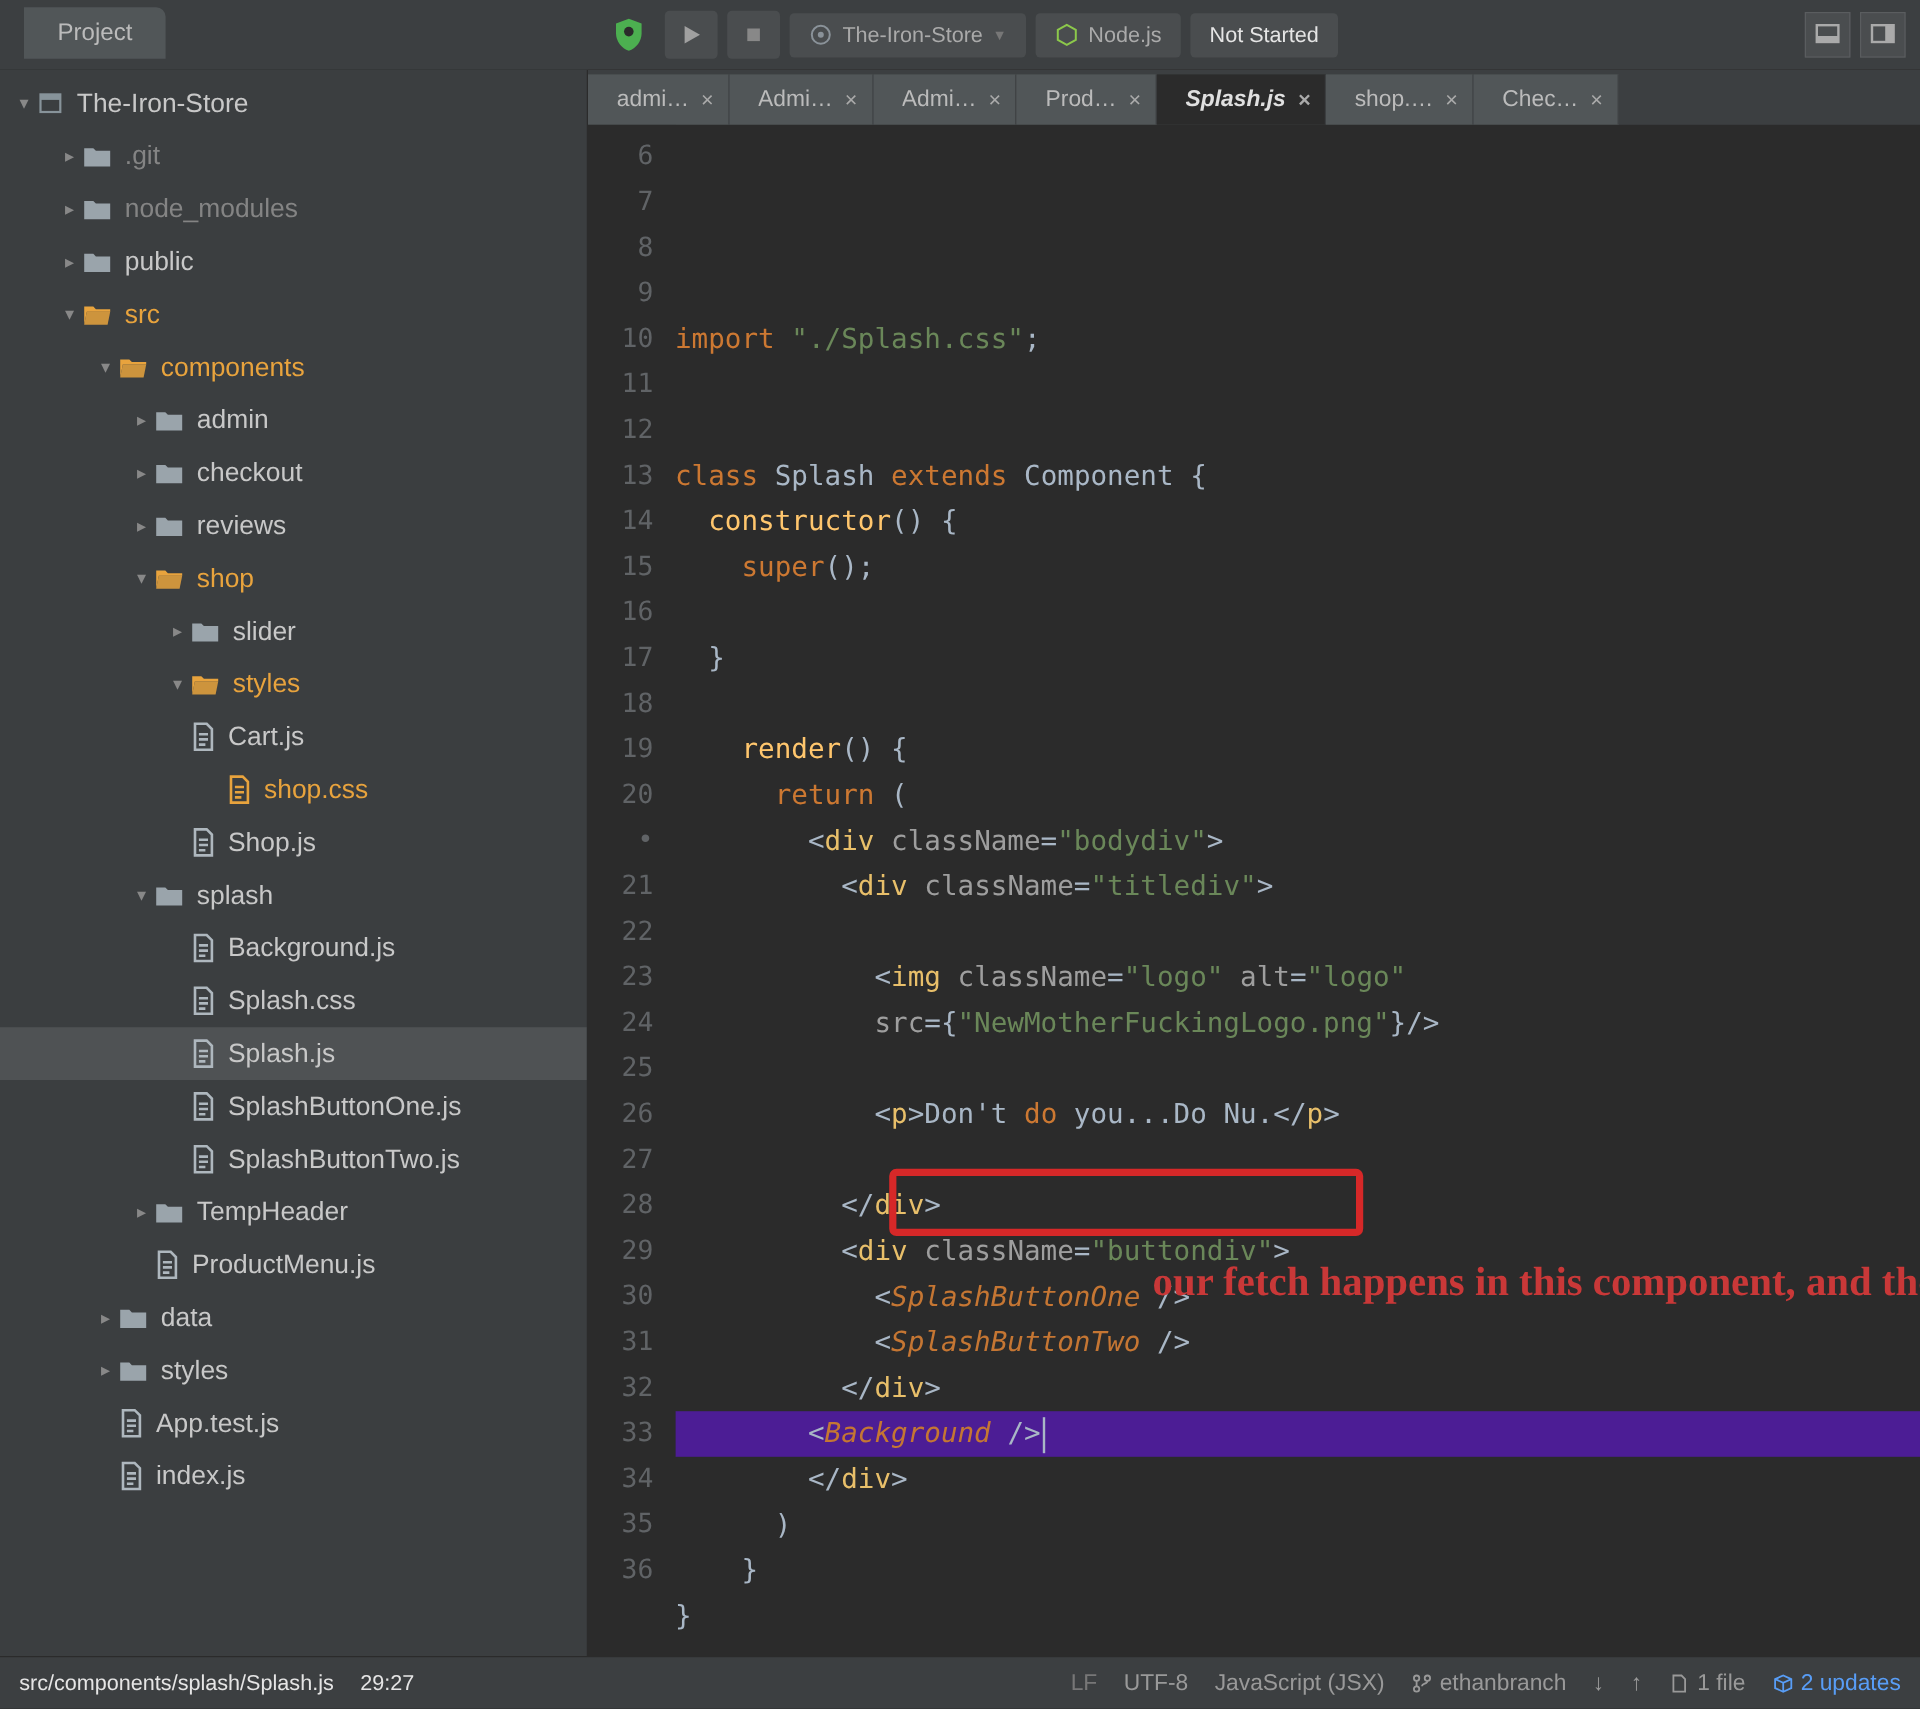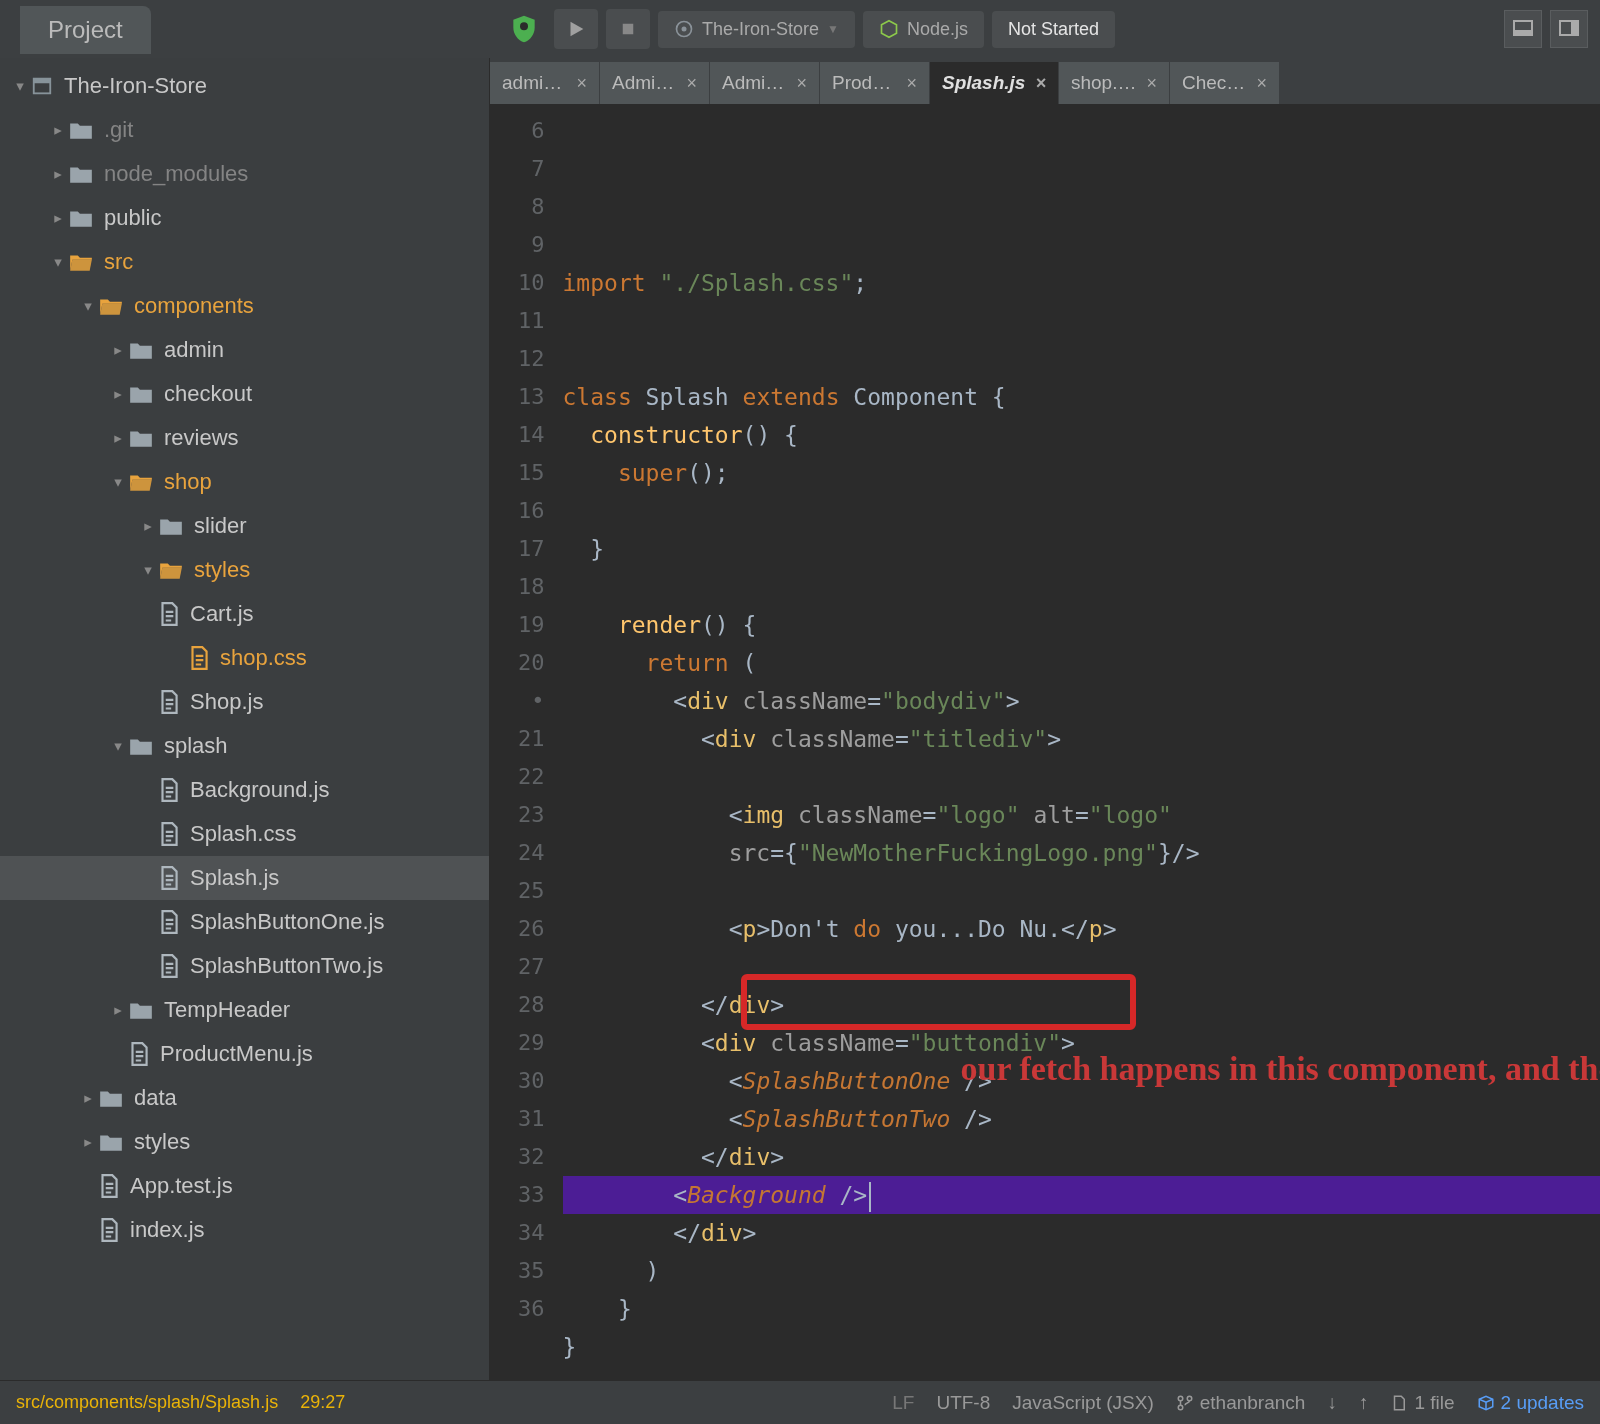--- a/index.html
+++ b/index.html
@@ -20,21 +20,21 @@
   width: 490px;
   background: #3c3f41;
   position: relative;
 }
 .project-tab {
   background: #515658;
   color: #bbb;
   padding: 10px 28px;
   display: inline-block;
   border-radius: 0 8px 0 0;
-  font-size: 24px;
+  font-size: 20px;
   margin-top: 6px;
   margin-left: 20px;
 }
 .toolbar {
   flex: 1;
   background: #3c3f41;
   display: flex;
   align-items: center;
   gap: 8px;
   padding: 0 12px;
@@ -128,21 +128,21 @@
   cursor: pointer;
   max-width: 150px;
   min-width: 110px;
 }
 .tab.active {
   background: #2b2b2b;
   color: #e0e0e0;
   font-style: italic;
   font-weight: 600;
 }
-.tab-label { overflow: hidden; text-overflow: ellipsis; white-space: nowrap; flex: 1; }
+.tab-label { overflow: hidden; text-overflow: ellipsis; white-space: nowrap; flex: 1; margin-left: 12px; }
 .tab-close { color: #aaa; font-size: 18px; cursor: pointer; }
 
 
 .code-editor {
   flex: 1;
   display: flex;
   font-family: "Menlo", "Monaco", monospace;
   font-size: 23px;
   line-height: 38px;
   overflow: hidden;
@@ -204,21 +204,21 @@
   height: 44px;
   background: #3c3f41;
   color: #999;
   display: flex;
   align-items: center;
   padding: 0 16px;
   font-size: 19px;
   gap: 22px;
   border-top: 1px solid #2b2b2b;
 }
-.status-path { color: #eab308; font-size: 18px; }
+.status-path { color: #e5e5e5; font-size: 18px; }
 .status-spacer { flex: 1; }
 .status-item { display: flex; align-items: center; gap: 6px; }
 .link-blue { color: #589df6; }
 svg.module-icon { fill: #87939a; }
 </style>
 </head>
 <body>
 
 <div class="app">
 

